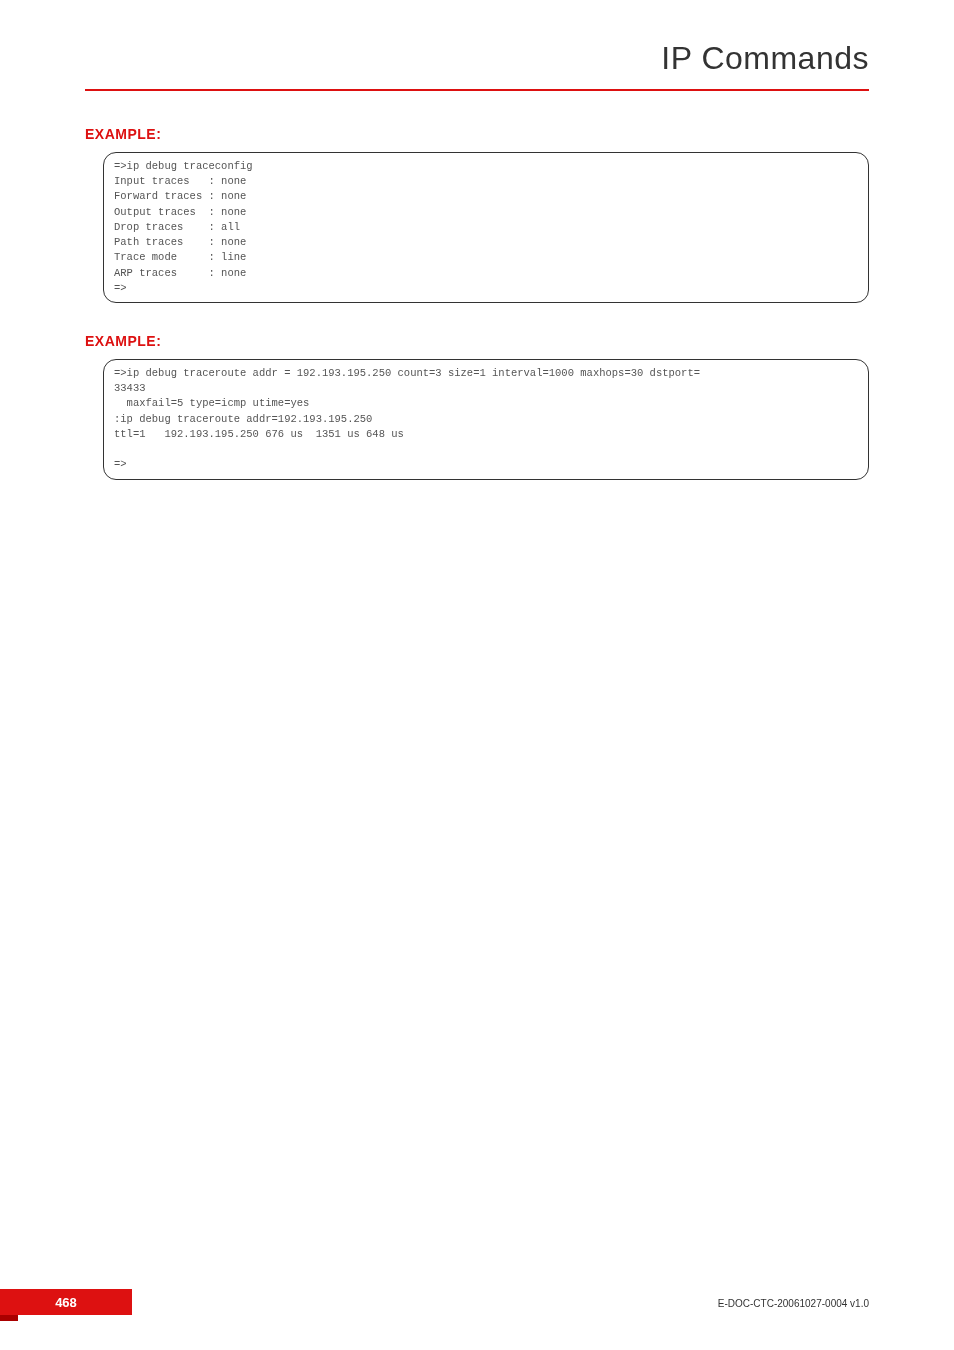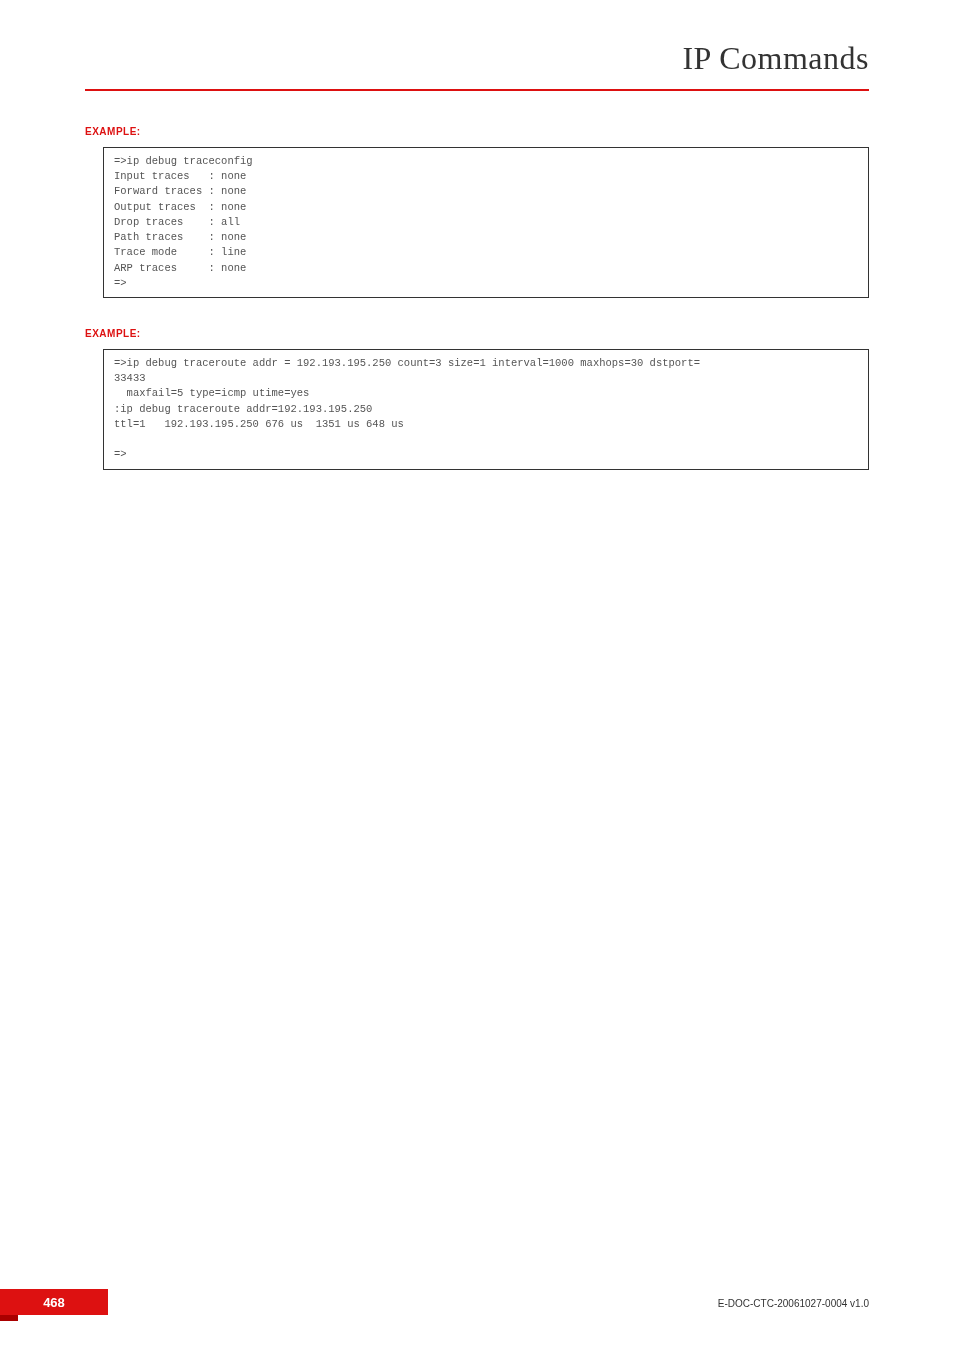--- a/index.html
+++ b/index.html
@@ -6,46 +6,45 @@
     body {
       width: 954px;
       height: 1350px;
       background: #fff;
       font-family: Arial, Helvetica, sans-serif;
       position: relative;
     }
     .header {
       padding: 40px 85px 0 0;
       text-align: right;
-      font-family: Liberation Serif, serif;
     }
     .header-title {
       font-size: 32px;
       font-weight: 300;
       color: #333;
       letter-spacing: 0.5px;
     }
     .header-rule {
       margin: 12px 85px 0 85px;
       border: none;
       border-top: 2px solid #d11;
     }
     .content {
       padding: 35px 85px 0 85px;
     }
     .section-heading {
-      font-size: 10px;
+      font-size: 14px;
       font-weight: bold;
       color: #d11;
       letter-spacing: 0.5px;
       margin-bottom: 10px;
     }
     .code-block {
       border: 1px solid #333;
-      border-radius: 0;
+      border-radius: 13px;
       padding: 6px 10px;
       font-family: "Courier New", Courier, monospace;
       font-size: 10.5px;
       line-height: 1.45;
       color: #555;
       white-space: pre;
       margin-bottom: 30px;
       margin-left: 18px;
       overflow: hidden;
     }
@@ -53,21 +52,21 @@
       position: absolute;
       bottom: 35px;
       left: 0;
       right: 0;
       height: 30px;
     }
     .footer-bar {
       position: absolute;
       left: 0;
       bottom: 0;
-      width: 108px;
+      width: 132px;
       height: 26px;
       background: #d11;
       display: flex;
       align-items: center;
       justify-content: center;
     }
     .footer-bar-inner {
       position: absolute;
       left: 0;
       bottom: -6px;

